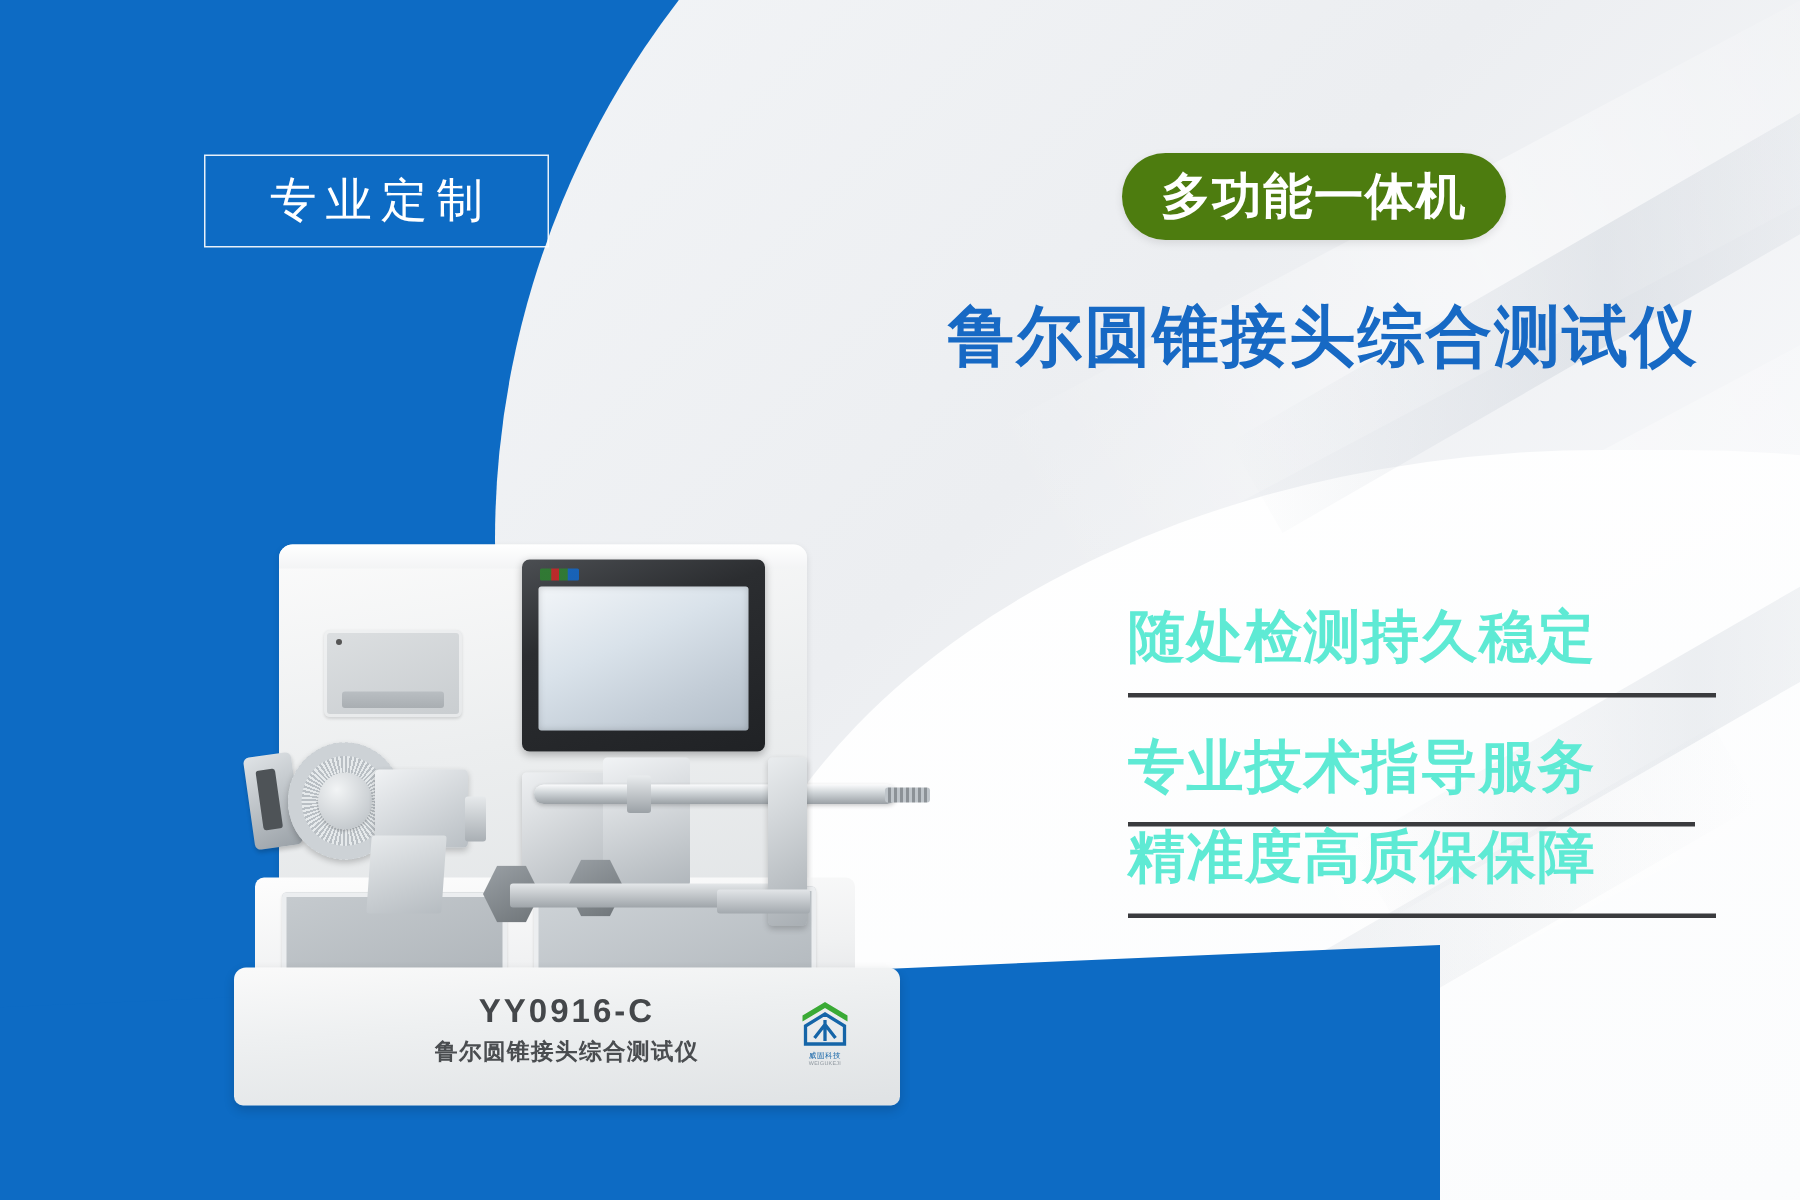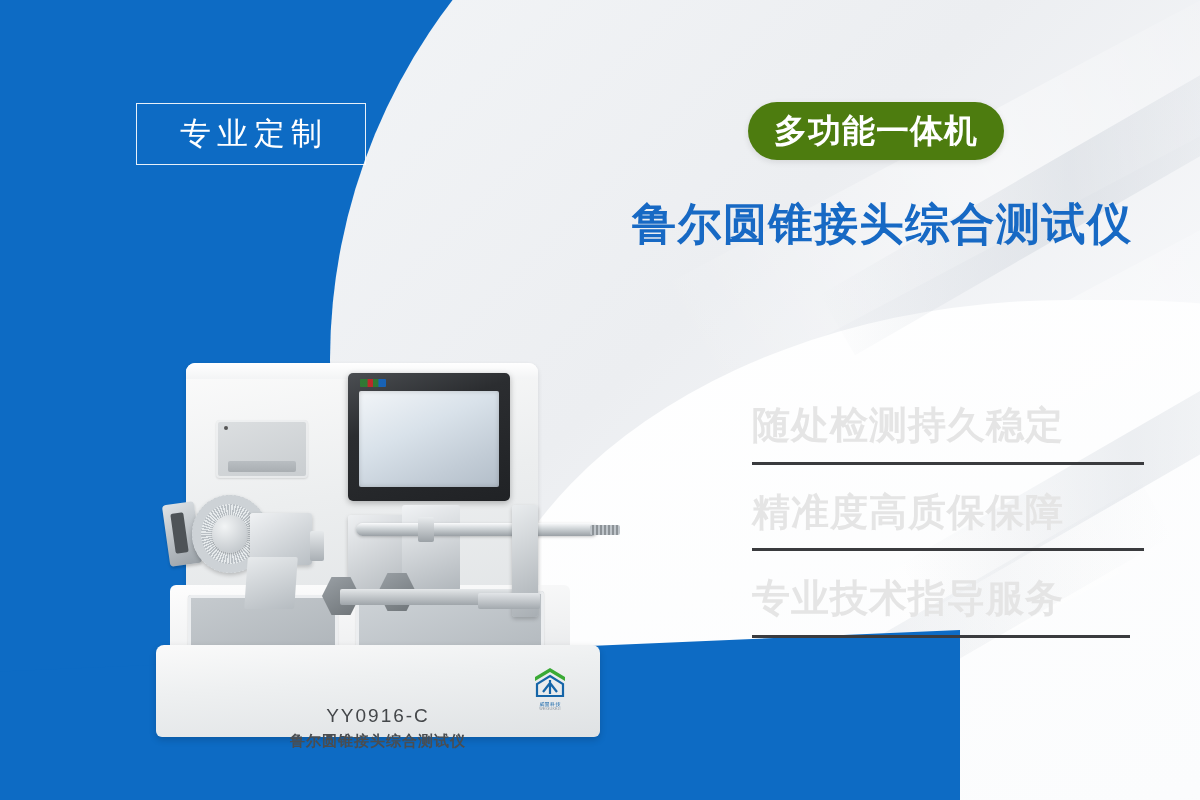--- a/index.html
+++ b/index.html
@@ -107,21 +107,21 @@
   }
 
   
   .features {
     position:absolute;
     left:752px; top:404px;
     width:392px;
   }
   .feature-row { position:relative; }
   .feature-text {
-    color:#e5e5e5;
+    color:#5eead4;
     font-size:38px;
     font-weight:700;
     letter-spacing:1px;
     line-height:1.12;
     white-space:nowrap;
   }
   .feature-rule {
     height:3px;
     background:#3a3b3e;
     margin:15px 0 26px 0;
@@ -226,24 +226,23 @@
     box-shadow:0 3px 7px rgba(0,0,0,.16);
   }
   .m-base-label {
     position:absolute;
     left:0; top:16px;
     width:100%;
     text-align:center;
   }
   .m-model {
     color:#44474a;
-    font-size:19px;
+    font-size:22px;
     letter-spacing:2px;
-    font-weight:400;
-    margin-top:44px;
+    font-weight:700;
   }
   .m-subname {
     color:#4a4d50;
     font-size:15px;
     letter-spacing:1px;
     margin-top:5px;
     font-weight:600;
   }
   .m-logo {
     position:absolute;
@@ -398,26 +397,26 @@
   </div>
 
   <div class="main-title">鲁尔圆锥接头综合测试仪</div>
 
   <div class="features">
     <div class="feature-row">
       <div class="feature-text">随处检测持久稳定</div>
       <div class="feature-rule"></div>
     </div>
     <div class="feature-row">
+      <div class="feature-text">专业技术指导服务</div>
+      <div class="feature-rule last"></div>
+    </div>
+    <div class="feature-row">
       <div class="feature-text">精准度高质保保障</div>
       <div class="feature-rule"></div>
-    </div>
-    <div class="feature-row">
-      <div class="feature-text">专业技术指导服务</div>
-      <div class="feature-rule last"></div>
     </div>
   </div>
 
   <div class="machine">
 
     <div class="m-body"></div>
     <div class="m-body-top"></div>
 
     <div class="m-panel-plate"></div>
     <div class="m-panel-dot"></div>

